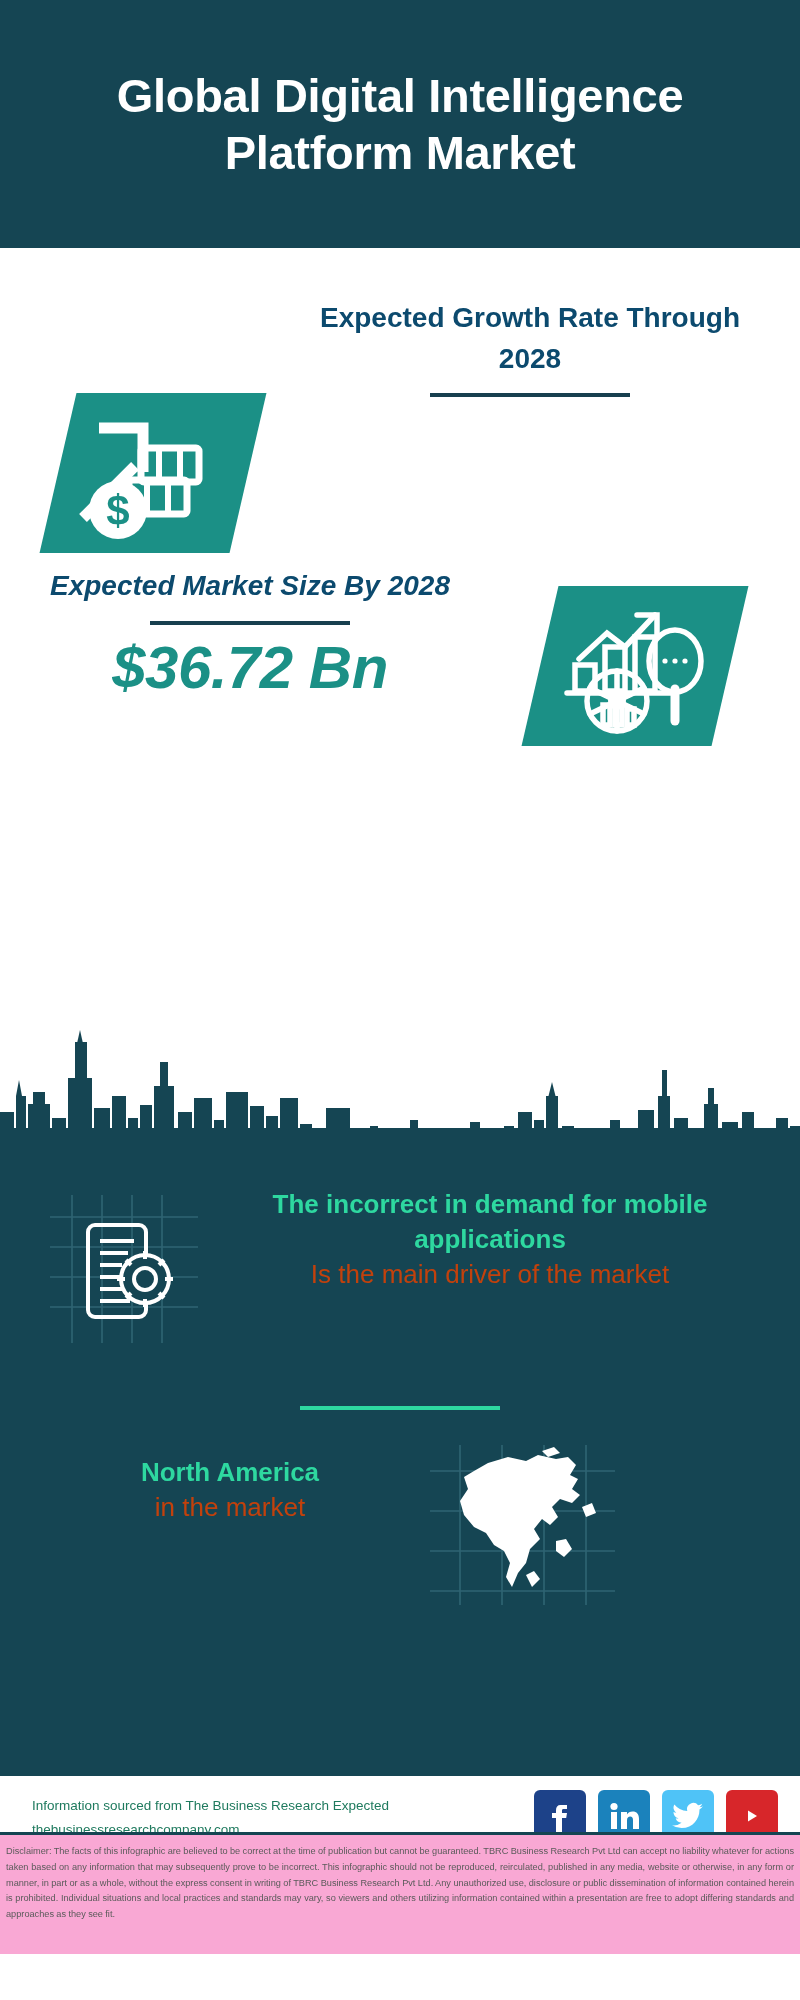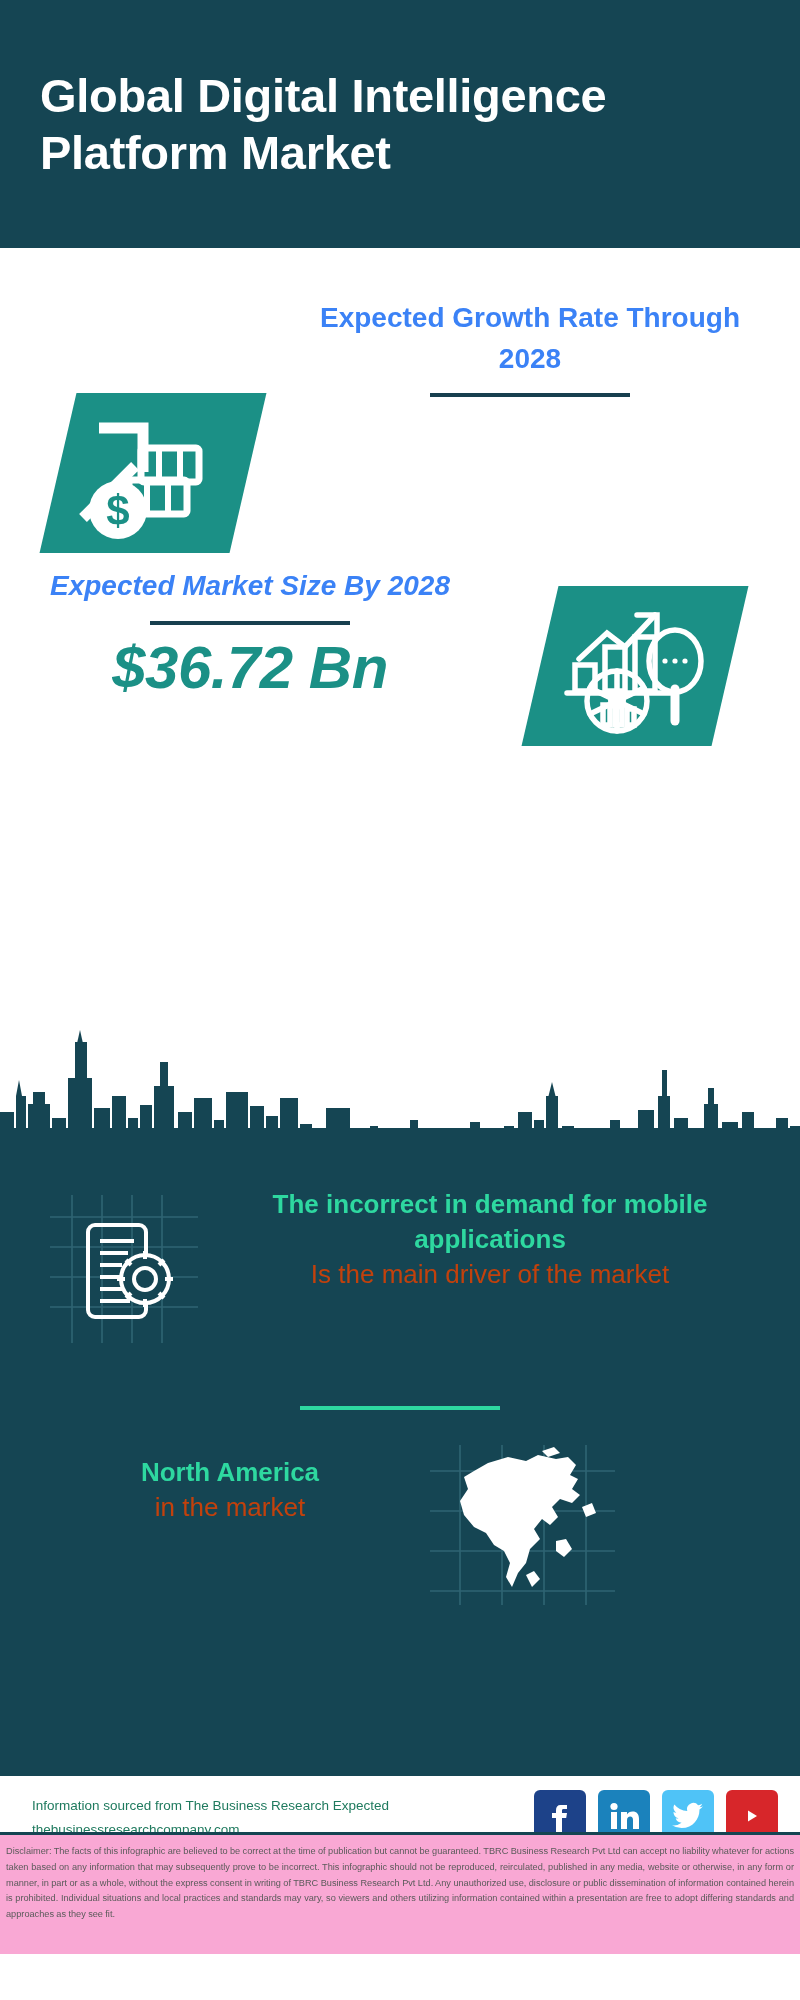--- a/index.html
+++ b/index.html
@@ -16,21 +16,21 @@
   .header {
     position:absolute; left:0; top:0; width:800px; height:248px;
     background:#154553;
     display:flex; align-items:center; justify-content:center;
   }
   .header-title {
     color:#ffffff;
     font-size:47px;
     font-weight:bold;
     line-height:1.22;
-    text-align:left;
+    text-align:center;
     letter-spacing:-0.3px;
     padding:0 40px;
   }
 
   
   .stat1 { position:absolute; left:0; top:248px; width:800px; height:300px; }
   .para-left {
     position:absolute; left:58px; top:145px;
     width:190px; height:160px;
     background:#1b9086;
@@ -38,21 +38,21 @@
   }
   .icon-money {
     position:absolute; left:63px; top:152px;
     width:180px; height:148px;
   }
   .stat1-text {
     position:absolute; left:290px; top:50px; width:480px;
     text-align:center;
   }
   .stat-label {
-    color:#3b82f6; font-size:28px; font-weight:bold; line-height:1.45;
+    color:#0c4a6e; font-size:28px; font-weight:bold; line-height:1.45;
   }
   .rule-dark {
     width:200px; height:4px; background:#173f4f; margin:14px auto 8px;
   }
   .stat-value-teal {
     color:#1b9086; font-size:60px; font-weight:bold; letter-spacing:-0.5px;
   }
 
   
   .stat2 { position:absolute; left:0; top:548px; width:800px; height:250px;font-style:italic; }

